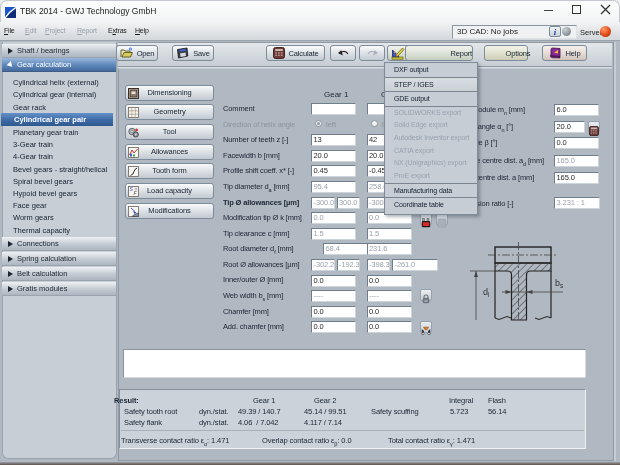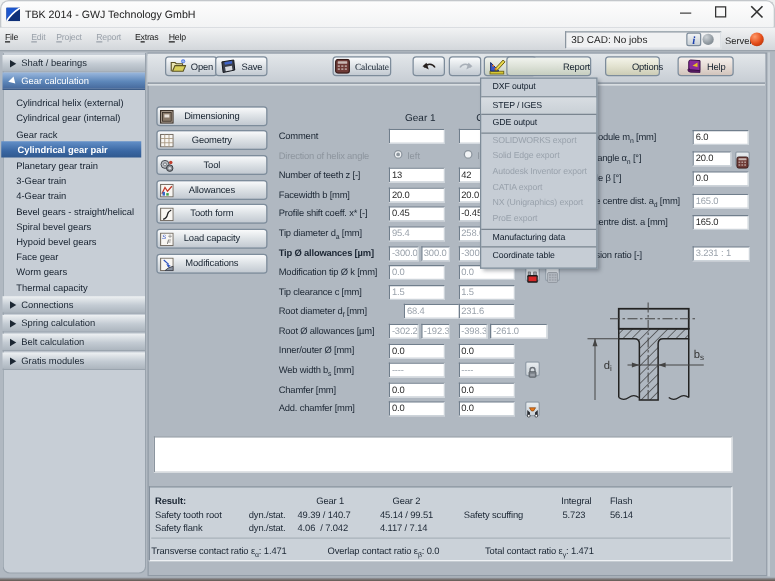--- a/index.html
+++ b/index.html
@@ -111,32 +111,32 @@
 <div class="sitem" style="top:201.2px;">Face gear</div>
 <div class="sitem" style="top:213.4px;">Worm gears</div>
 <div class="sitem" style="top:225.6px;">Thermal capacity</div>
 <div class="shead" style="left:2px;top:237px;width:114px;"><span class="arr"></span>Connections</div>
 <div class="shead" style="left:2px;top:252px;width:114px;"><span class="arr"></span>Spring calculation</div>
 <div class="shead" style="left:2px;top:267px;width:114px;"><span class="arr"></span>Belt calculation</div>
 <div class="shead" style="left:2px;top:282px;width:114px;"><span class="arr"></span>Gratis modules</div>
 
 <div class="abs" id="panel"></div>
 <div class="abs" id="toolbar"></div>
-<div class="tbtn" style="left:132px;width:42px;"><svg width="13" height="12" viewBox="0 0 13 12">
+<div class="tbtn" style="left:116px;width:42px;"><svg width="13" height="12" viewBox="0 0 13 12">
       <path d="M1,10 L1,3 h3 l1,1 h5 v1.5" fill="#e8e4b0" stroke="#5a5224" stroke-width="0.9"></path>
       <path d="M2,10 L4,5.5 h8.5 L10.5,10 Z" fill="#d8cf5a" stroke="#5a5224" stroke-width="0.9"></path>
       <circle cx="10.5" cy="2" r="1.6" fill="#4169e1"></circle>
       <path d="M10.5,0 l0.5,1.5 1.5,0.5 -1.5,0.5 -0.5,1.5 -0.5,-1.5 -1.5,-0.5 1.5,-0.5 Z" fill="#9db8f0"></path>
     </svg>Open</div>
 <div class="tbtn" style="left:172px;width:42px;"><svg width="13" height="12" viewBox="0 0 13 12">
       <path d="M1.5,2.5 L11,1 L11.8,9 L2.5,11 Z" fill="#3a3f4a" stroke="#15181e" stroke-width="0.8"></path>
       <path d="M3.5,2.7 L9.5,1.8 L9.8,3.8 L3.9,4.7 Z" fill="#3f63c8"></path>
       <path d="M4,6.5 L9.5,5.6 L10,9 L4.6,10 Z" fill="#d8dadf"></path>
     </svg>Save</div>
-<div class="tbtn" style="left:266px;width:47px;font-family:Liberation Serif, serif;"><svg width="12" height="12" viewBox="0 0 12 12">
+<div class="tbtn" style="left:266px;width:59px;"><svg width="12" height="12" viewBox="0 0 12 12">
       <rect x="0.5" y="0.5" width="11" height="11" rx="2" fill="#6e3a36" stroke="#351a18" stroke-width="0.9"></rect>
       <rect x="2.2" y="2" width="7.6" height="2" fill="#c9b8b4" rx="0.5"></rect>
       <g fill="#b59a96">
         <rect x="2.2" y="5.2" width="1.7" height="1.4"></rect>
         <rect x="5" y="5.2" width="1.7" height="1.4"></rect>
         <rect x="7.8" y="5.2" width="1.7" height="1.4"></rect>
         <rect x="2.2" y="7.6" width="1.7" height="1.4"></rect>
         <rect x="5" y="7.6" width="1.7" height="1.4"></rect>
         <rect x="7.8" y="7.6" width="1.7" height="1.4"></rect>
       </g>
@@ -383,21 +383,21 @@
 
 <line x1="42" y1="54" x2="103" y2="54" stroke="#444" stroke-width="0.8"></line>
 <path d="M51.5,54 l-6,-2 v4 Z" fill="#444"></path>
 <path d="M66.5,54 l6,-2 v4 Z" fill="#444"></path>
 <text x="95" y="48" font-size="9" fill="#333">b<tspan font-size="6.5" dy="2">s</tspan></text>
 </svg>
 
 <div class="abs" id="whitebox"></div>
 
 <div class="abs" id="results"></div>
-<div class="rtxt" style="left:124px;top:396px;font-weight:bold;">Result:</div>
+<div class="rtxt" style="left:114px;top:396px;font-weight:bold;">Result:</div>
 <div class="rtxt" style="left:253px;top:396px;">Gear 1</div>
 <div class="rtxt" style="left:314px;top:396px;">Gear 2</div>
 <div class="rtxt" style="left:449px;top:396px;">Integral</div>
 <div class="rtxt" style="left:488px;top:396px;">Flash</div>
 <div class="rtxt" style="left:124px;top:407px;">Safety tooth root</div>
 <div class="rtxt" style="left:199px;top:407px;">dyn./stat.</div>
 <div class="rtxt" style="left:238px;top:407px;">49.39 / 140.7</div>
 <div class="rtxt" style="left:304px;top:407px;">45.14 / 99.51</div>
 <div class="rtxt" style="left:371px;top:407px;">Safety scuffing</div>
 <div class="rtxt" style="left:450px;top:407px;">5.723</div>

